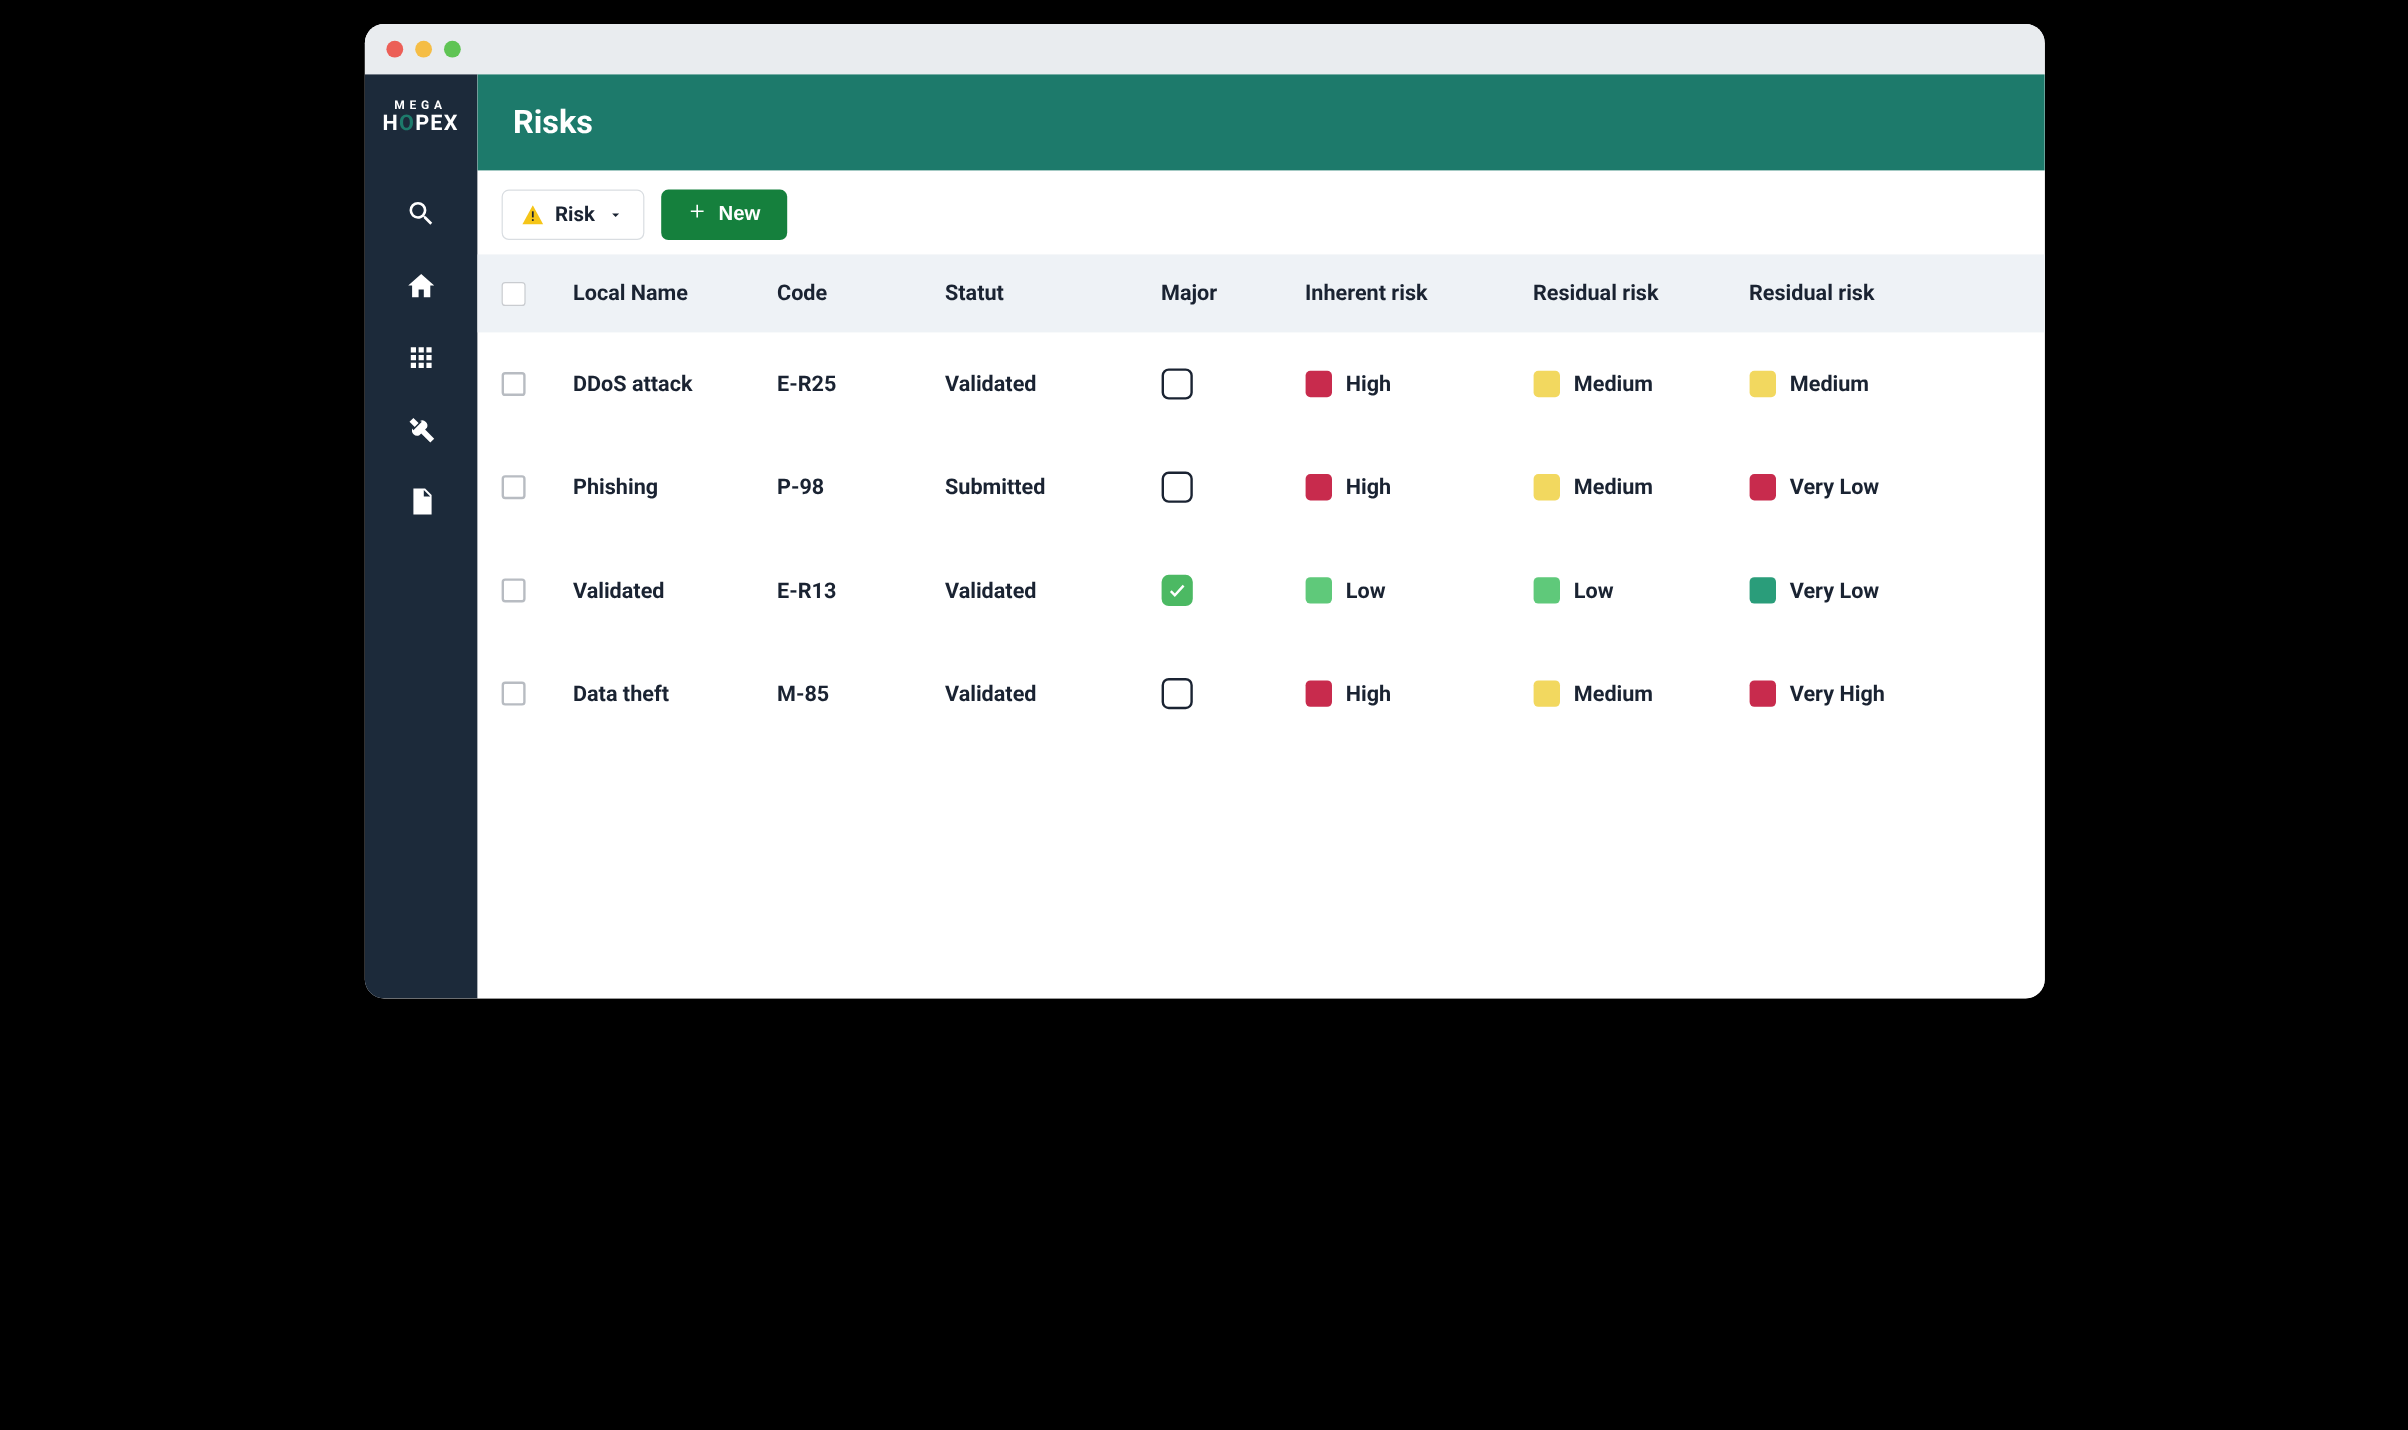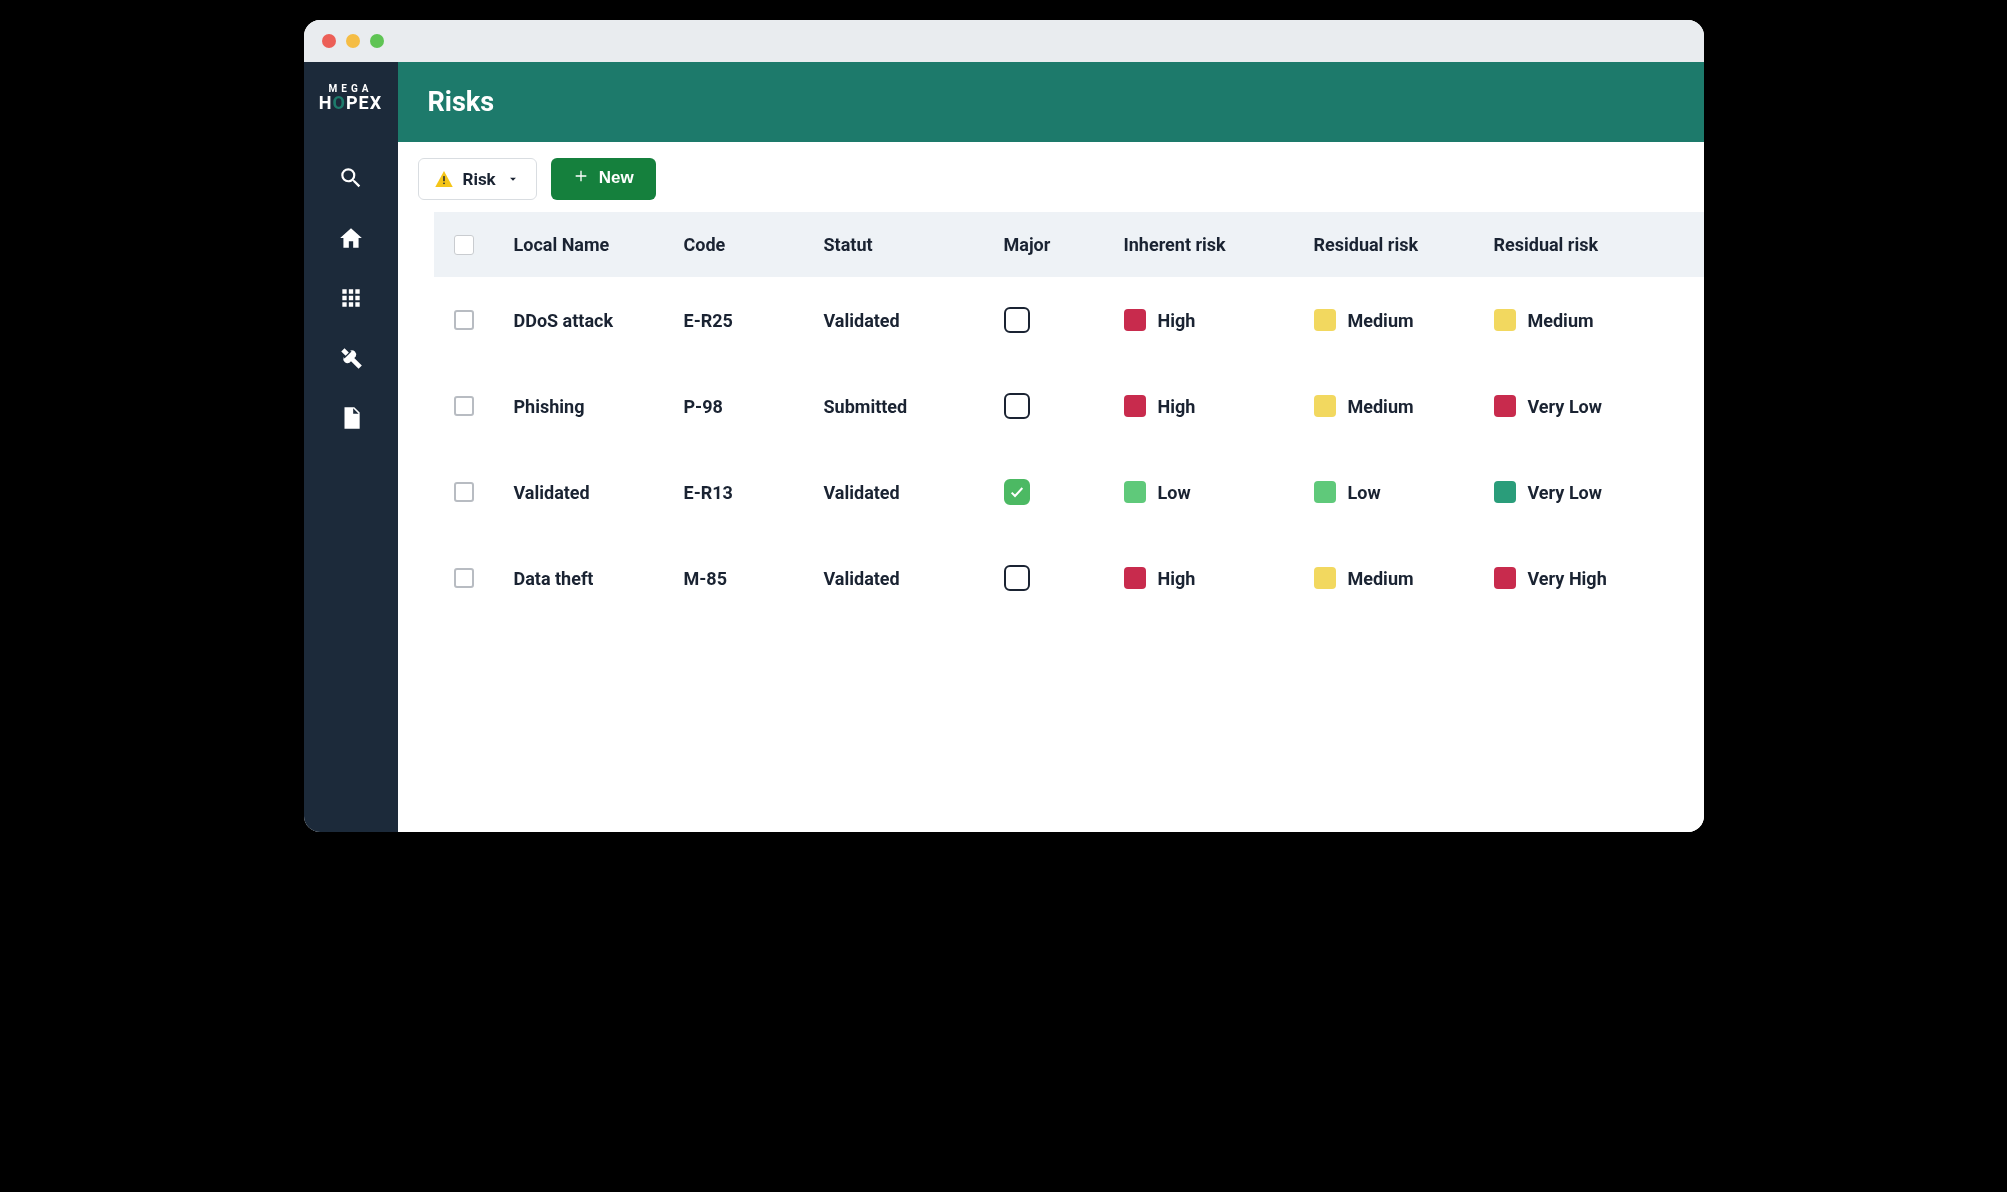--- a/index.html
+++ b/index.html
@@ -85,21 +85,21 @@
 .warn-tri { width:18px; height:16px; }
 .chev { width: 14px; height: 14px; }
 .new-btn {
   display: flex; align-items: flex-start; gap: 10px;
   background: #15803d; color: #fff;
   border-radius: 6px; padding: 10px 22px;
   font-weight: 700; font-size: 17px; cursor: pointer; border:none;
 }
 .plus { width: 16px; height: 16px; }
 
-.table-wrap { padding: 0 0 40px; margin-left: 36px; }
+.table-wrap { padding: 0 0 40px; }
 .thead {
   display: grid;
   grid-template-columns: 60px 170px 140px 180px 120px 190px 180px 180px;
   align-items: center;
   background: #eef2f6;
   padding: 22px 20px;
   font-weight: 700;
   font-size: 18px;
   color: #1a2332;
 }

